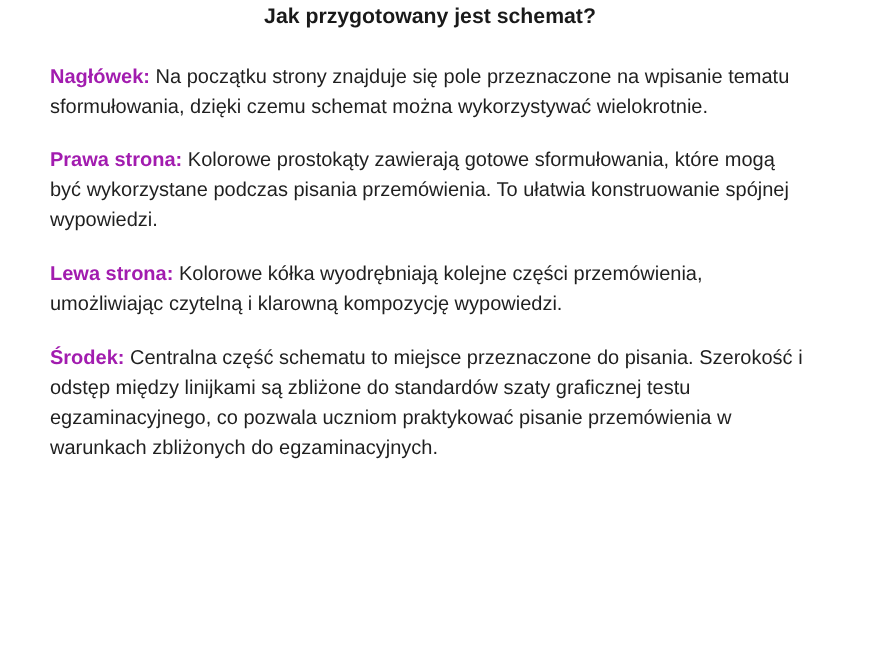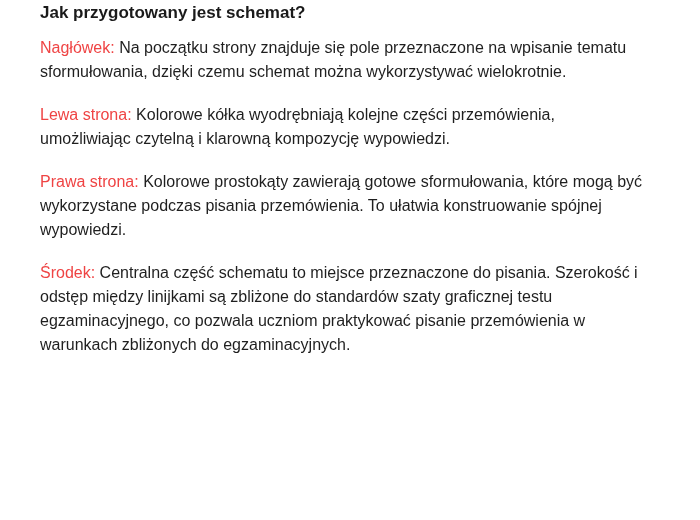--- a/index.html
+++ b/index.html
@@ -19,56 +19,57 @@
     font-family: "Liberation Sans", "DejaVu Sans", sans-serif;
     color: #1f1f1f;
   }
   .doc {
     width: 608px;
   }
   h1.title {
     font-size: 17px;
     font-weight: 700;
     line-height: 24px;
-    margin: 0 0 11px 0;
+    margin: 0 0 25px 0;
     color: #1a1a1a;
+    text-align: center;
   }
   .para {
     font-size: 16px;
     font-weight: 400;
     line-height: 24px;
     margin: 0 0 19px 0;
   }
   .para .label {
-    font-weight: 400;
-    color: #ef4444;
+    font-weight: 700;
+    color: #a21caf;
   }
 </style>
 </head>
 <body>
 
 <div class="page">
   <div class="doc">
 
     <h1 class="title">Jak przygotowany jest schemat?</h1>
 
     <p class="para">
       <span class="label">Nagłówek:</span>
       <span class="text">Na początku strony znajduje się pole przeznaczone na wpisanie tematu sformułowania, dzięki czemu schemat można wykorzystywać wielokrotnie.</span>
     </p>
 
 
     <p class="para">
-      <span class="label">Lewa strona:</span>
-      <span class="text">Kolorowe kółka wyodrębniają kolejne części przemówienia, umożliwiając czytelną i klarowną kompozycję wypowiedzi.</span>
+      <span class="label">Prawa strona:</span>
+      <span class="text">Kolorowe prostokąty zawierają gotowe sformułowania, które mogą być wykorzystane podczas pisania przemówienia. To ułatwia konstruowanie spójnej wypowiedzi.</span>
     </p>
 
     <p class="para">
-      <span class="label">Prawa strona:</span>
-      <span class="text">Kolorowe prostokąty zawierają gotowe sformułowania, które mogą być wykorzystane podczas pisania przemówienia. To ułatwia konstruowanie spójnej wypowiedzi.</span>
+      <span class="label">Lewa strona:</span>
+      <span class="text">Kolorowe kółka wyodrębniają kolejne części przemówienia, umożliwiając czytelną i klarowną kompozycję wypowiedzi.</span>
     </p>
 
     <p class="para">
       <span class="label">Środek:</span>
       <span class="text">Centralna część schematu to miejsce przeznaczone do pisania. Szerokość i odstęp między linijkami są zbliżone do standardów szaty graficznej testu egzaminacyjnego, co pozwala uczniom praktykować pisanie przemówienia w warunkach zbliżonych do egzaminacyjnych.</span>
     </p>
 
 
   </div>
 </div>

